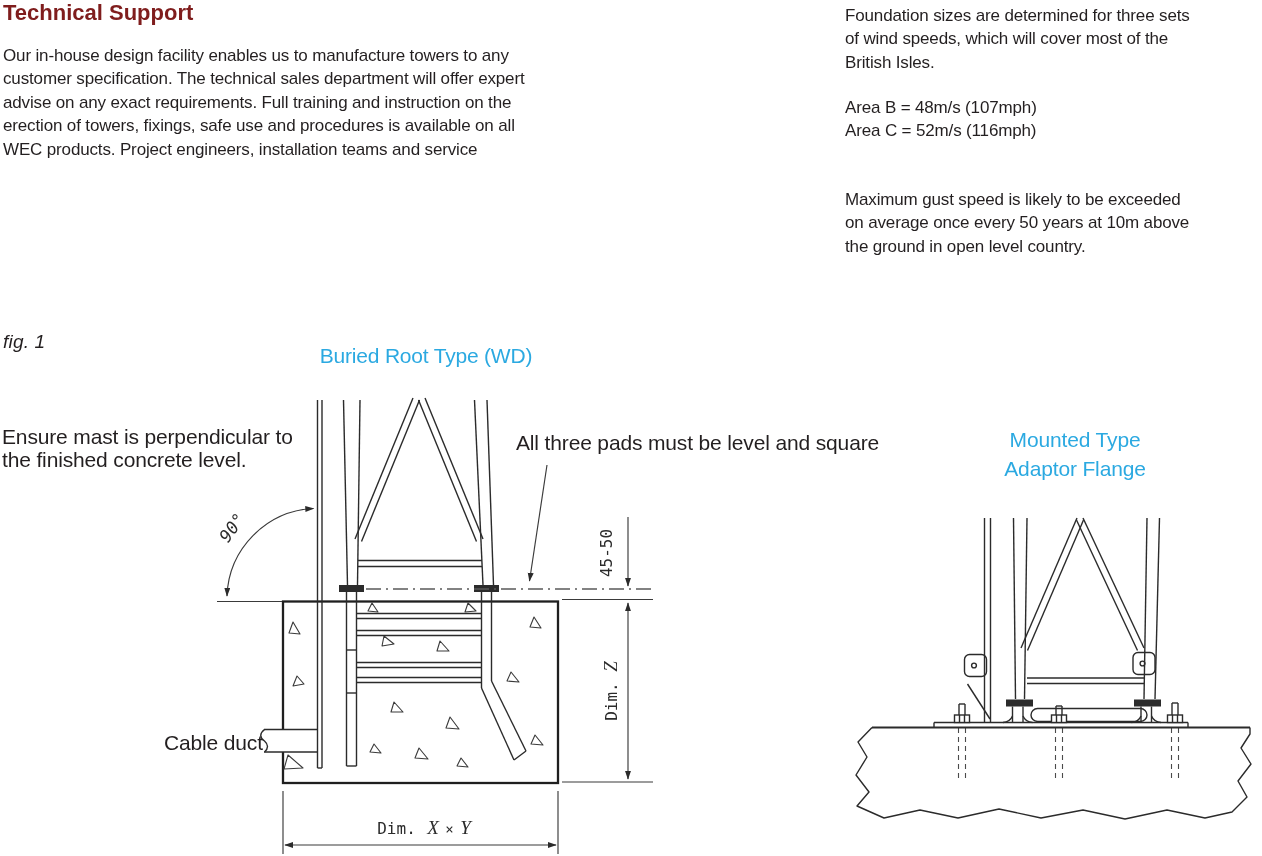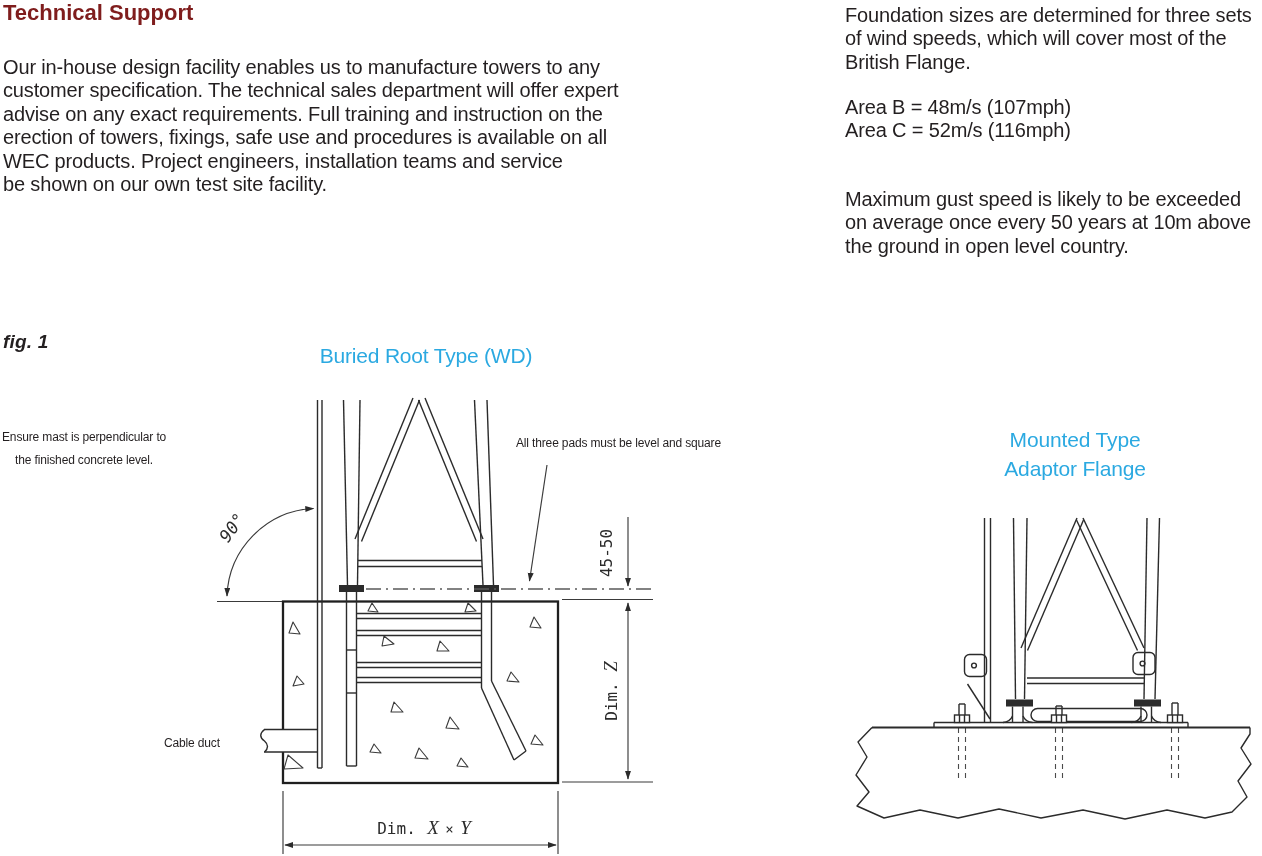--- a/index.html
+++ b/index.html
@@ -6,69 +6,68 @@
   body{
     width:1262px;height:856px;position:relative;background:#ffffff;
     font-family:"Liberation Sans",sans-serif;color:#231f20;overflow:hidden;
     -webkit-font-smoothing:antialiased;
   }
   .abs{position:absolute;}
   .tline{white-space:nowrap;letter-spacing:-0.15px;}
   h1.page-title{
     margin:0;font-size:22px;font-weight:bold;color:#7f1d1d;letter-spacing:0;
   }
-  .body-copy{font-size:20px;line-height:23.4px;}
+  .body-copy{font-size:17px;line-height:23.4px;}
   .fig-label{font-size:19px;font-style:italic;letter-spacing:0.2px;}
   .drawing-title{font-size:21px;color:#2ba9e1;text-align:center;line-height:29px;letter-spacing:-0.2px;}
-  .note{font-size:12px;line-height:22.5px;text-align:center;}
+  .note{font-size:21px;line-height:22.5px;}
   svg .thin{stroke:#2b2b2b;stroke-width:1.4;fill:none;}
   svg .thick{stroke:#1f1f1f;stroke-width:2.3;fill:none;}
   svg .dim{stroke:#3a3a3a;stroke-width:1.15;fill:none;}
   svg .dashdot{stroke:#5a5a5a;stroke-width:1.3;fill:none;stroke-dasharray:15 5 2 5;}
   svg .anchor{stroke:#4a4a4a;stroke-width:1.1;fill:none;stroke-dasharray:5 4;}
   svg .agg{stroke:#3a3a3a;stroke-width:1.1;fill:none;stroke-linejoin:round;}
   svg .fillbar{fill:#2b2b2b;stroke:none;}
   svg .whitefill{fill:#ffffff;stroke:none;}
   svg text{fill:#2b2b2b;}
   svg .dimtxt{font-family:"DejaVu Sans Mono",monospace;font-size:16px;}
   svg .dimvar{font-family:"Liberation Serif",serif;font-style:italic;font-size:19px;}
   svg .angletxt{font-family:"DejaVu Sans Mono",monospace;font-size:17px;font-style:italic;}
 </style>
 </head>
 <body>
 
 <h1 class="abs page-title" style="left:3px;top:0px;">Technical Support</h1>
 
-<div class="abs body-copy" style="left:3px;top:56px;">
+<div class="abs body-copy" style="left:3px;top:44px;">
   <div class="tline">Our in-house design facility enables us to manufacture towers to any</div>
   <div class="tline">customer specification. The technical sales department will offer expert</div>
   <div class="tline">advise on any exact requirements. Full training and instruction on the</div>
   <div class="tline">erection of towers, fixings, safe use and procedures is available on all</div>
   <div class="tline">WEC products. Project engineers, installation teams and service</div>
-  <div class="tline">be shown on our own test site facility.</div>
 </div>
 
 <div class="abs body-copy" style="left:845px;top:4px;">
   <div class="tline">Foundation sizes are determined for three sets</div>
   <div class="tline">of wind speeds, which will cover most of the</div>
-  <div class="tline">British Flange.</div>
+  <div class="tline">British Isles.</div>
 </div>
 
 <div class="abs body-copy" style="left:845px;top:96px;">
   <div class="tline">Area B = 48m/s (107mph)</div>
   <div class="tline">Area C = 52m/s (116mph)</div>
 </div>
 
 <div class="abs body-copy" style="left:845px;top:188px;">
   <div class="tline">Maximum gust speed is likely to be exceeded</div>
   <div class="tline">on average once every 50 years at 10m above</div>
   <div class="tline">the ground in open level country.</div>
 </div>
 
-<div class="abs fig-label" style="left:3px;top:331px;font-weight:bold;">fig. 1</div>
+<div class="abs fig-label" style="left:3px;top:331px;">fig. 1</div>
 
 <div class="abs drawing-title" style="left:276px;top:341px;width:300px;">Buried Root Type (WD)</div>
 
 <div class="abs note" style="left:2px;top:426px;">
   <div class="tline">Ensure mast is perpendicular to</div>
   <div class="tline">the finished concrete level.</div>
 </div>
 
 <div class="abs note tline" style="left:516px;top:432px;">All three pads must be level and square</div>
 

